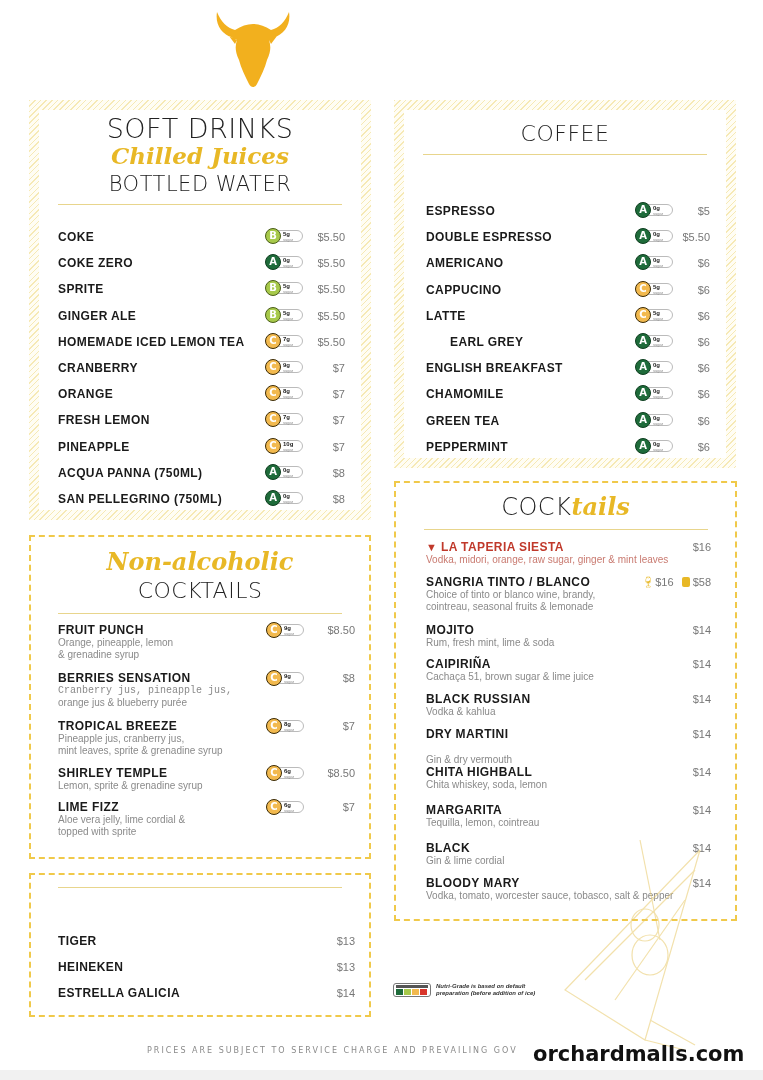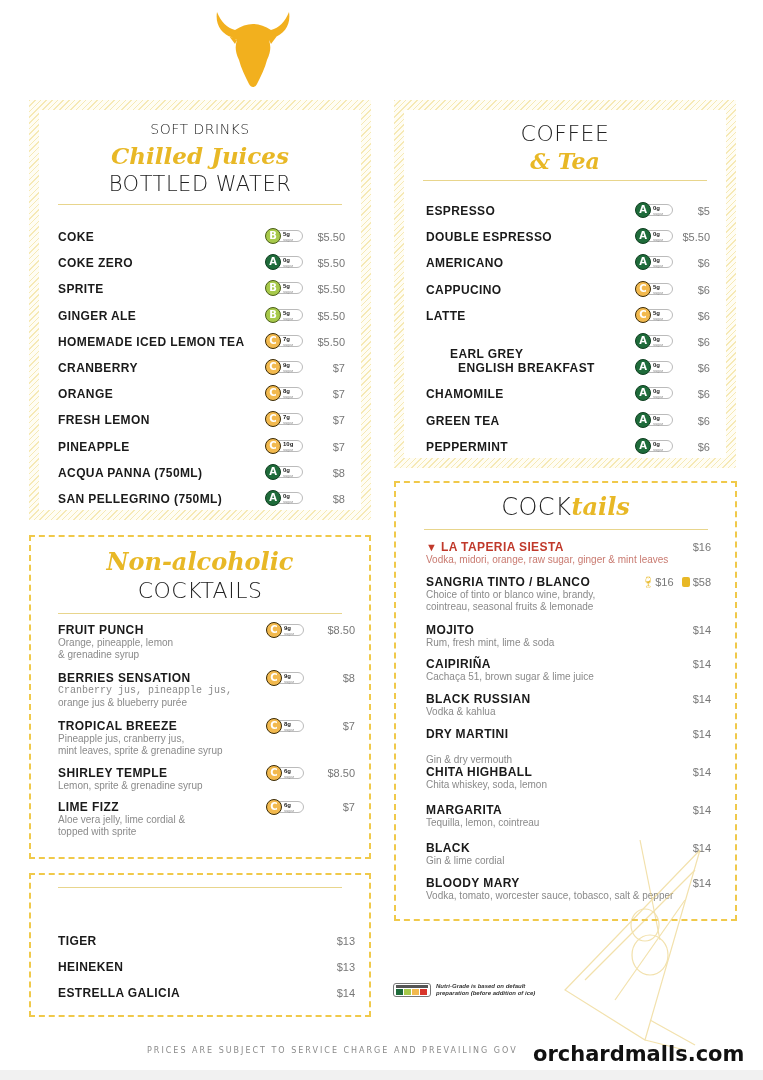--- a/index.html
+++ b/index.html
@@ -57,21 +57,21 @@
 
 <div class="header">
   <svg class="logo" viewBox="0 0 80 78">
     <path fill="#f2b01e" d="M4 2 C2 14 8 24 20 28 L24 30 C22 36 22 42 26 50 C28 58 32 66 36 74 C38 78 42 78 44 74 C48 66 52 58 54 50 C58 42 58 36 56 30 L60 28 C72 24 78 14 76 2 C72 12 66 18 58 20 C52 16 46 14 40 14 C34 14 28 16 22 20 C14 18 8 12 4 2 Z M16 26 L24 30 L22 34 Z M64 26 L56 30 L58 34 Z"></path>
   </svg>
 </div>
 
 <div class="panel hatched" style="left:29px; top:100px; width:342px; height:420px;">
   <div class="inner">
     <div class="sec-head" style="padding-top:6px;">
-      <div class="sans-light" style="font-size:14px; line-height:26px;">SOFT DRINKS</div>
+      <div class="sans-light" style="font-size:27px; line-height:26px;">SOFT DRINKS</div>
       <div class="serif-gold" style="font-size:23px; line-height:28px;">Chilled Juices</div>
       <div class="sans-light" style="font-size:21px; line-height:28px;">BOTTLED WATER</div>
       <div class="rule" style="width:284px; margin-top:6px;"></div>
     </div>
     <div id="soft-list">
         <div class="row" style="top:118px; height:20px;">
           <div class="name" style="left:19px; top:2px;">COKE</div>
           <div class="ng B" style="left:226px; top:0px;">
             <div class="pill"><span>5g</span><small>sugar</small></div>
             <div class="circ">B</div>
@@ -159,21 +159,20 @@
           <div class="price" style="right:16px; top:3px;">$8</div>
         </div>
       </div>
   </div>
 </div>
 
 <div class="panel hatched" style="left:394px; top:100px; width:342px; height:368px;">
   <div class="inner">
     <div class="sec-head" style="padding-top:10px;">
       <div class="sans-light" style="font-size:22px; line-height:28px;">COFFEE</div>
-      <div class="serif-gold" style="font-size:22px; line-height:26px;">&amp; Tea</div>
       <div class="rule" style="width:284px; margin-top:6px;"></div>
     </div>
     <div id="coffee-list">
         <div class="row" style="top:92px; height:20px;">
           <div class="name" style="left:22px; top:2px;">ESPRESSO</div>
           <div class="ng A" style="left:231px; top:0px;">
             <div class="pill"><span>0g</span><small>sugar</small></div>
             <div class="circ">A</div>
           </div>
           <div class="price" style="right:16px; top:3px;">$5</div>
@@ -204,29 +203,29 @@
         </div>
         <div class="row" style="top:196.8px; height:20px;">
           <div class="name" style="left:22px; top:2px;">LATTE</div>
           <div class="ng C" style="left:231px; top:0px;">
             <div class="pill"><span>5g</span><small>sugar</small></div>
             <div class="circ">C</div>
           </div>
           <div class="price" style="right:16px; top:3px;">$6</div>
         </div>
         <div class="row" style="top:223px; height:20px;">
-          <div class="name" style="left:22px; top:14px;padding-left:24px;">EARL GREY</div>
+          <div class="name" style="left:22px; top:2px;padding-left:24px;">EARL GREY</div>
           <div class="ng A" style="left:231px; top:0px;">
             <div class="pill"><span>0g</span><small>sugar</small></div>
             <div class="circ">A</div>
           </div>
           <div class="price" style="right:16px; top:3px;">$6</div>
         </div>
         <div class="row" style="top:249.2px; height:20px;">
-          <div class="name" style="left:22px; top:2px;margin-left:32px;">ENGLISH BREAKFAST</div>
+          <div class="name" style="left:22px; top:2px;">ENGLISH BREAKFAST</div>
           <div class="ng A" style="left:231px; top:0px;">
             <div class="pill"><span>0g</span><small>sugar</small></div>
             <div class="circ">A</div>
           </div>
           <div class="price" style="right:16px; top:3px;">$6</div>
         </div>
         <div class="row" style="top:275.4px; height:20px;">
           <div class="name" style="left:22px; top:2px;">CHAMOMILE</div>
           <div class="ng A" style="left:231px; top:0px;">
             <div class="pill"><span>0g</span><small>sugar</small></div>

